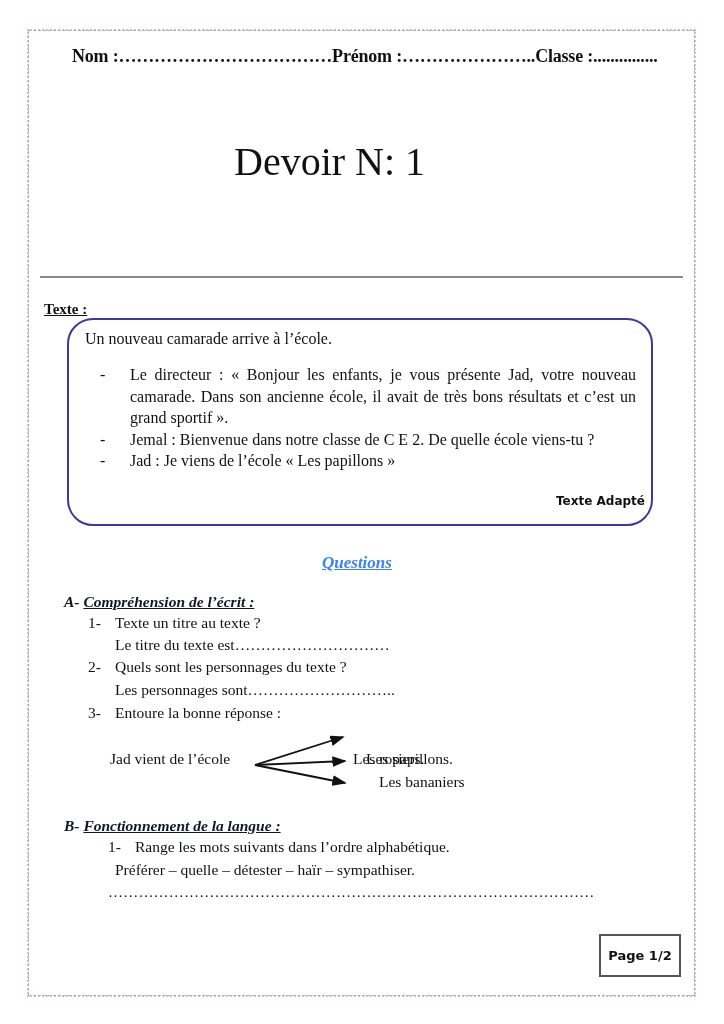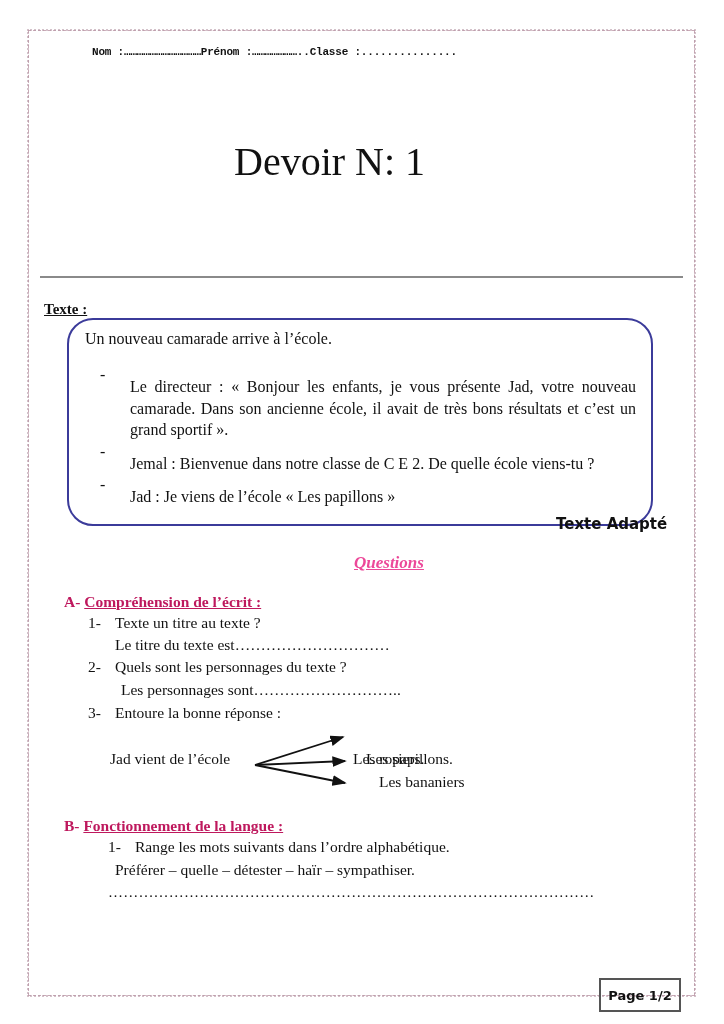--- a/index.html
+++ b/index.html
@@ -3,43 +3,43 @@
   <meta charset="utf-8">
   <style>
     html, body { margin: 0; padding: 0; background: #ffffff; }
     body { width: 724px; height: 1024px; position: relative; overflow: hidden;
            font-family: "Liberation Serif", serif; color: #111; }
     .page-border { position: absolute; left: 28px; top: 30px; width: 667px; height: 966px;
                    border: 1px dashed #c9a9b6; box-sizing: border-box; }
     .page-border::before { content: ""; position: absolute; inset: -2px;
                    border: 2px dotted #b89aa8; opacity: 0.6; }
     .abs { position: absolute; white-space: nowrap; }
-    .header-line { left: 92px; top: 46px; font-size: 11px; font-weight: bold; letter-spacing: -0.2px; font-family: Liberation Mono, monospace; }
+    .header-line { left: 72px; top: 46px; font-size: 18px; font-weight: bold; letter-spacing: -0.2px; }
     .title { left: 234px; top: 138px; font-size: 40px; text-align: right; }
     .rule { position: absolute; left: 40px; top: 276px; width: 643px; height: 2px; background: #8a8a8a; }
     .texte-label { left: 44px; top: 290px; font-size: 15px; font-weight: bold; text-decoration: underline; margin-top: 11px; }
     .text-box { position: absolute; left: 67px; top: 318px; width: 586px; height: 208px;
                 border: 2px solid #3b3b9a; border-radius: 26px; box-sizing: border-box; }
     .tb-intro { left: 85px; top: 330px; font-size: 16px; }
     .dialog { position: absolute; left: 100px; top: 364px; width: 536px; font-size: 16px; line-height: 21.5px; }
     .dialog .row { display: flex; }
     .dialog .dash { width: 30px; flex: none; }
-    .dialog .txt { flex: 1; text-align: justify; white-space: normal; margin-top: 12px; }
-    .source { left: 556px; top: 494px; font-family: "DejaVu Sans", sans-serif; font-size: 15px; font-weight: bold; margin-top: 21px; }
+    .dialog .txt { flex: 1; text-align: justify; white-space: normal; }
+    .source { left: 556px; top: 494px; font-family: "DejaVu Sans", sans-serif; font-size: 12px; font-weight: bold; }
     .questions { left: 322px; top: 553px; font-size: 17px; font-weight: bold; font-style: italic;
-                 color: #ec4899; text-decoration: underline; margin-left: 32px; }
-    .section { font-size: 15.5px; font-weight: bold; color: #be185d; }
+                 color: #3b82f6; text-decoration: underline; }
+    .section { font-size: 15.5px; font-weight: bold; font-style: italic; color: #0f172a; }
     .section .u { text-decoration: underline; }
     .q { font-size: 15.5px; }
     .q-num { display: inline-block; width: 27px; }
     .dots-line { left: 108px; top: 884px; font-size: 15px; letter-spacing: 0.2px; }
-    .page-box { position: absolute; left: 599px; top: 934px; width: 82px; height: 34px;
+    .page-box { position: absolute; left: 599px; top: 934px; width: 82px; height: 43px;
                 border: 2px solid #555; box-sizing: border-box; display: flex;
                 align-items: center; justify-content: center;
-                font-family: "DejaVu Sans", sans-serif; font-size: 13px; font-weight: bold; margin-top: 44px; }
+                font-family: "DejaVu Sans", sans-serif; font-size: 13px; font-weight: bold; }
     svg.arrows { position: absolute; left: 0; top: 0; }
   </style>
 </head>
 <body>
 
 <div class="page-border"></div>
 
 <div class="abs header-line">Nom :………………………………Prénom :…………………..Classe :...............</div>
 
 <div class="abs title">Devoir N: 1</div>
@@ -75,21 +75,21 @@
 </div>
 
 <div class="abs q" style="left:88px; top:614px;">
   <span class="q-num">1-</span><span>Texte un titre au texte ?</span>
 </div>
 <div class="abs q" style="left:115px; top:636px;">Le titre du texte est…………………………</div>
 
 <div class="abs q" style="left:88px; top:658px;">
   <span class="q-num">2-</span><span>Quels sont les personnages du texte ?</span>
 </div>
-<div class="abs q" style="left:121px; top:681px;">Les personnages sont………………………..</div>
+<div class="abs q" style="left:115px; top:681px;">Les personnages sont………………………..</div>
 
 <div class="abs q" style="left:88px; top:704px;">
   <span class="q-num">3-</span><span>Entoure la bonne réponse :</span>
 </div>
 
 <div class="abs q" style="left:110px; top:750px;">Jad vient de l’école</div>
 <div class="abs q" style="left:353px; top:726px;margin-top:24px;">Les rosiers.</div>
 <div class="abs q" style="left:366px; top:750px;">Les papillons.</div>
 <div class="abs q" style="left:351px; top:773px;margin-left:28px;">Les bananiers</div>
 

